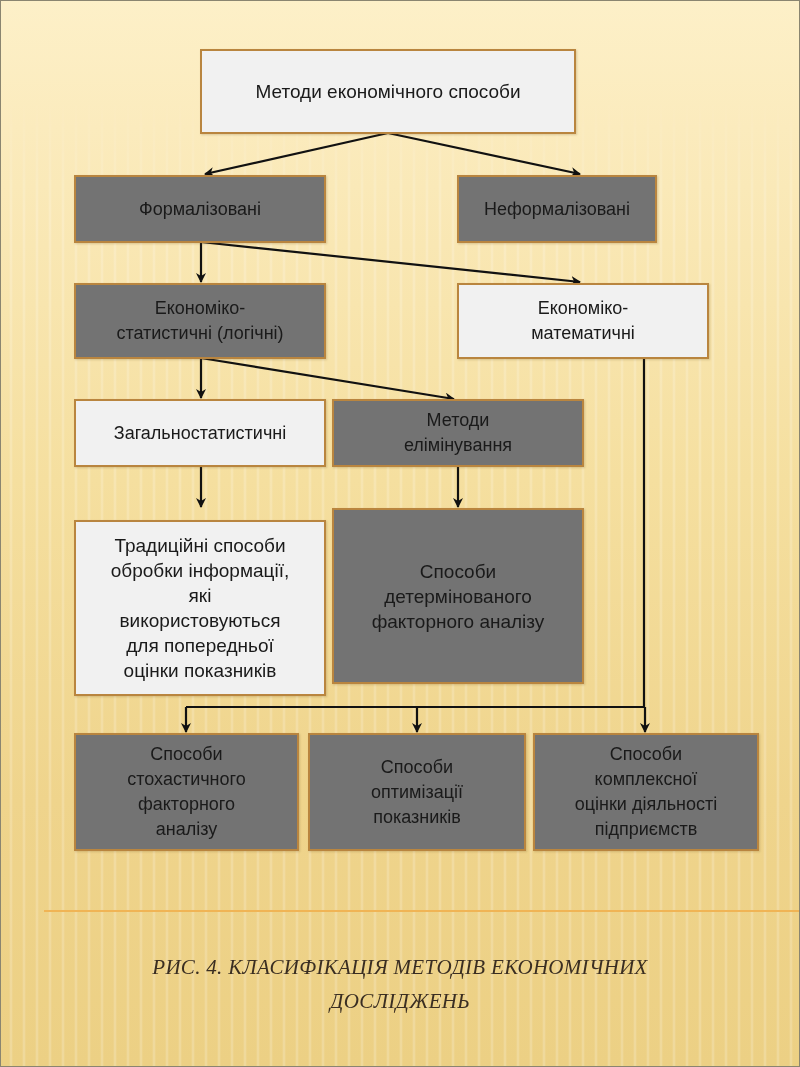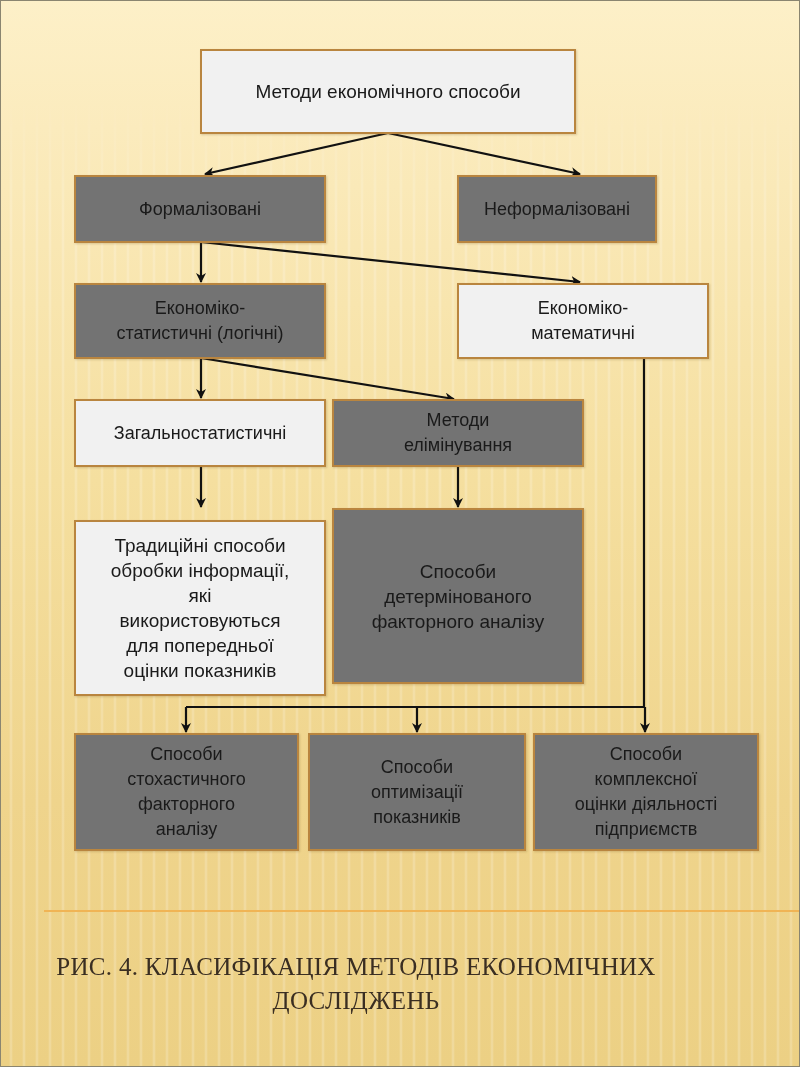--- a/index.html
+++ b/index.html
@@ -29,24 +29,25 @@
   }
   .node.grey { background: #f1f1f1; }
   .node.big { font-size: 19px; line-height: 25px; }
   .node span { display: block; white-space: pre-line; }
   svg.links { position: absolute; left: 0; top: 0; }
   .rule {
     position: absolute; left: 44px; top: 910px; width: 756px; height: 2px;
     background: #f0b455;
   }
   .caption {
-    position: absolute; left: 0; top: 950px; width: 712px;
+    position: absolute; left: 0; top: 950px; width: 800px;
     text-align: center; font-family: "Liberation Serif", serif;
-    font-size: 25px; line-height: 34px; color: #3a2e22; letter-spacing: 0.3px;
+    font-size: 21px; line-height: 34px; color: #3a2e22; letter-spacing: 0.3px;
     white-space: pre-line;
+    font-style: italic;
   }
 </style>
 </head>
 <body>
 
 <div class="stripes"></div>
 
 <svg class="links" width="800" height="1067">
   <defs>
     <marker id="ah" markerWidth="10" markerHeight="10" refX="9" refY="5" orient="auto" markerUnits="userSpaceOnUse">

